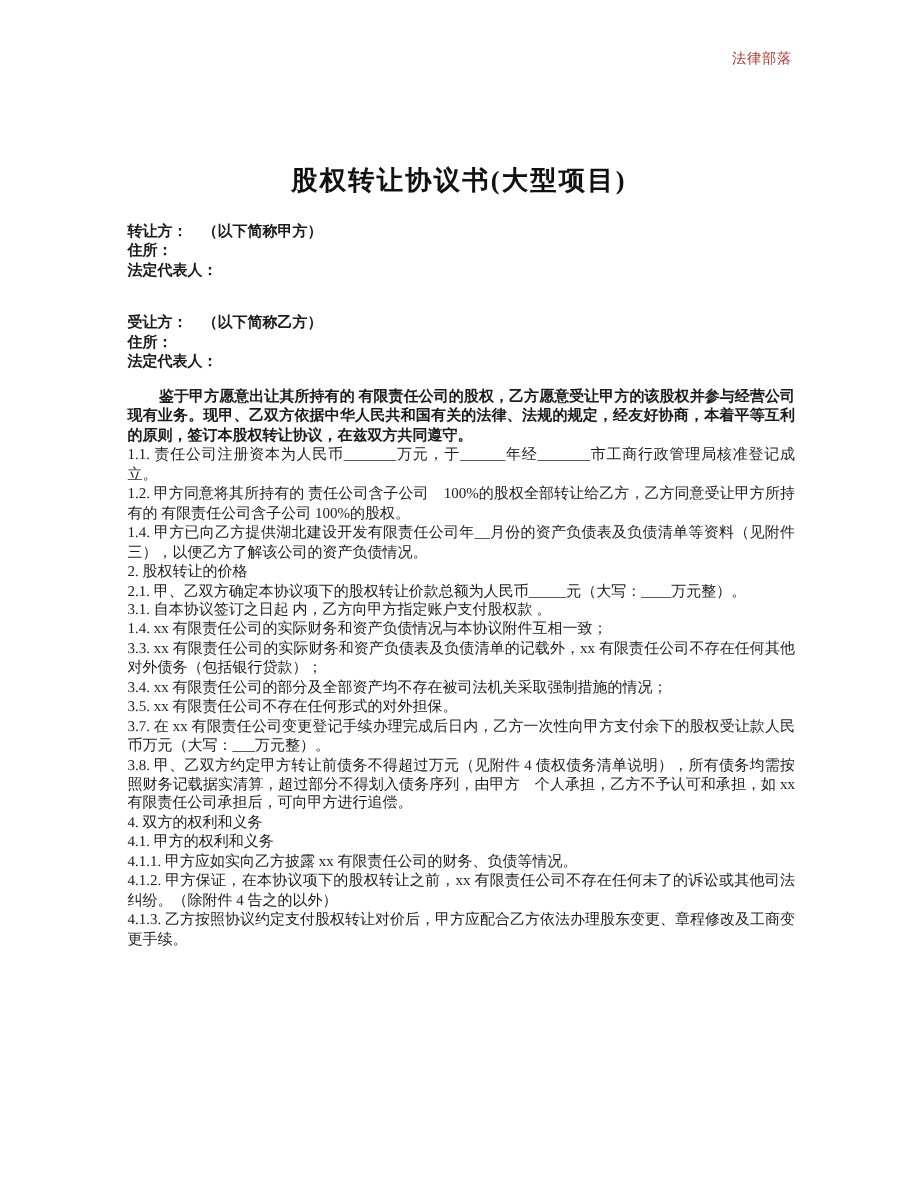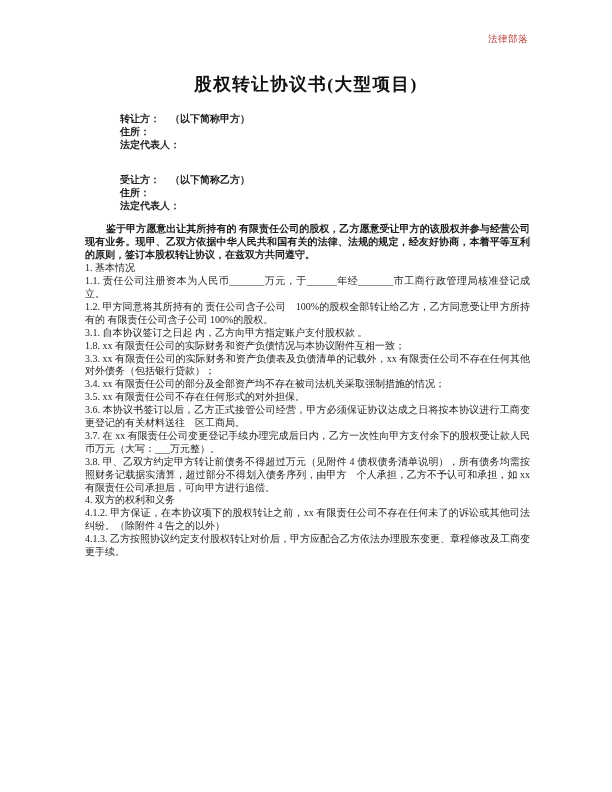--- a/index.html
+++ b/index.html
@@ -19,34 +19,34 @@
     top: 33px;
     left: 0;
     right: 84px;
     text-align: right;
     font-size: 9.5px;
     letter-spacing: 0.5px;
     color: #b43a32;
   }
   .doc-title {
     margin: 0;
-    padding-top: 72px;
+    padding-top: 108px;
     text-align: center;
     font-size: 17.5px;
     font-weight: bold;
     letter-spacing: 1.5px;
     color: #111111;
   }
   .content {
     margin: 17px 82px 0 85px;
     font-size: 10px;
     line-height: 12.9px;
     text-align: justify;
   }
-  .party-block { font-weight: bold; margin-left: 35px; }
+  .party-block { font-weight: bold; }
   .party-block p { margin: 0; }
   .party-gap-1 { height: 22px; }
   .party-gap-2 { height: 11px; }
   .paragraphs p { margin: 0; }
   .indent { text-indent: 21px; font-weight: bold; }
 </style>
 </head>
 <body>
 
 <div class="page">
@@ -68,30 +68,33 @@
     <div class="party-block">
       <p>受让方：　（以下简称乙方）</p>
       <p>住所：</p>
       <p>法定代表人：</p>
     </div>
 
     <div class="party-gap-2"></div>
 
     <div class="paragraphs">
       <p class="indent">鉴于甲方愿意出让其所持有的 有限责任公司的股权，乙方愿意受让甲方的该股权并参与经营公司现有业务。现甲、乙双方依据中华人民共和国有关的法律、法规的规定，经友好协商，本着平等互利的原则，签订本股权转让协议，在兹双方共同遵守。</p>
-      <p>1. 基本情况</p>
       <p>1.1. 责任公司注册资本为人民币_______万元，于______年经_______市工商行政管理局核准登记成立。</p>
       <p>1.2. 甲方同意将其所持有的 责任公司含子公司　100%的股权全部转让给乙方，乙方同意受让甲方所持有的 有限责任公司含子公司 100%的股权。</p>
+      <p>1.4. 甲方已向乙方提供湖北建设开发有限责任公司年__月份的资产负债表及负债清单等资料（见附件三），以便乙方了解该公司的资产负债情况。</p>
+      <p>2. 股权转让的价格</p>
+      <p>2.1. 甲、乙双方确定本协议项下的股权转让价款总额为人民币_____元（大写：____万元整）。</p>
       <p>3.1. 自本协议签订之日起 内，乙方向甲方指定账户支付股权款 。</p>
-      <p>1.8.  xx 有限责任公司的实际财务和资产负债情况与本协议附件互相一致；</p>
+      <p>1.4.  xx 有限责任公司的实际财务和资产负债情况与本协议附件互相一致；</p>
       <p>3.3.  xx 有限责任公司的实际财务和资产负债表及负债清单的记载外，xx 有限责任公司不存在任何其他对外债务（包括银行贷款）；</p>
       <p>3.4.  xx 有限责任公司的部分及全部资产均不存在被司法机关采取强制措施的情况；</p>
       <p>3.5.  xx 有限责任公司不存在任何形式的对外担保。</p>
-      <p>3.6. 本协议书签订以后，乙方正式接管公司经营，甲方必须保证协议达成之日将按本协议进行工商变更登记的有关材料送往　区工商局。</p>
       <p>3.7. 在 xx 有限责任公司变更登记手续办理完成后日内，乙方一次性向甲方支付余下的股权受让款人民币万元（大写：___万元整）。</p>
       <p>3.8. 甲、乙双方约定甲方转让前债务不得超过万元（见附件 4 债权债务清单说明），所有债务均需按照财务记载据实清算，超过部分不得划入债务序列，由甲方　个人承担，乙方不予认可和承担，如 xx 有限责任公司承担后，可向甲方进行追偿。</p>
       <p>4. 双方的权利和义务</p>
+      <p>4.1. 甲方的权利和义务</p>
+      <p>4.1.1. 甲方应如实向乙方披露 xx 有限责任公司的财务、负债等情况。</p>
       <p>4.1.2. 甲方保证，在本协议项下的股权转让之前，xx 有限责任公司不存在任何未了的诉讼或其他司法纠纷。（除附件 4 告之的以外）</p>
       <p>4.1.3. 乙方按照协议约定支付股权转让对价后，甲方应配合乙方依法办理股东变更、章程修改及工商变更手续。</p>
     </div>
 
   </div>
 </div>
 
 </body></html>

